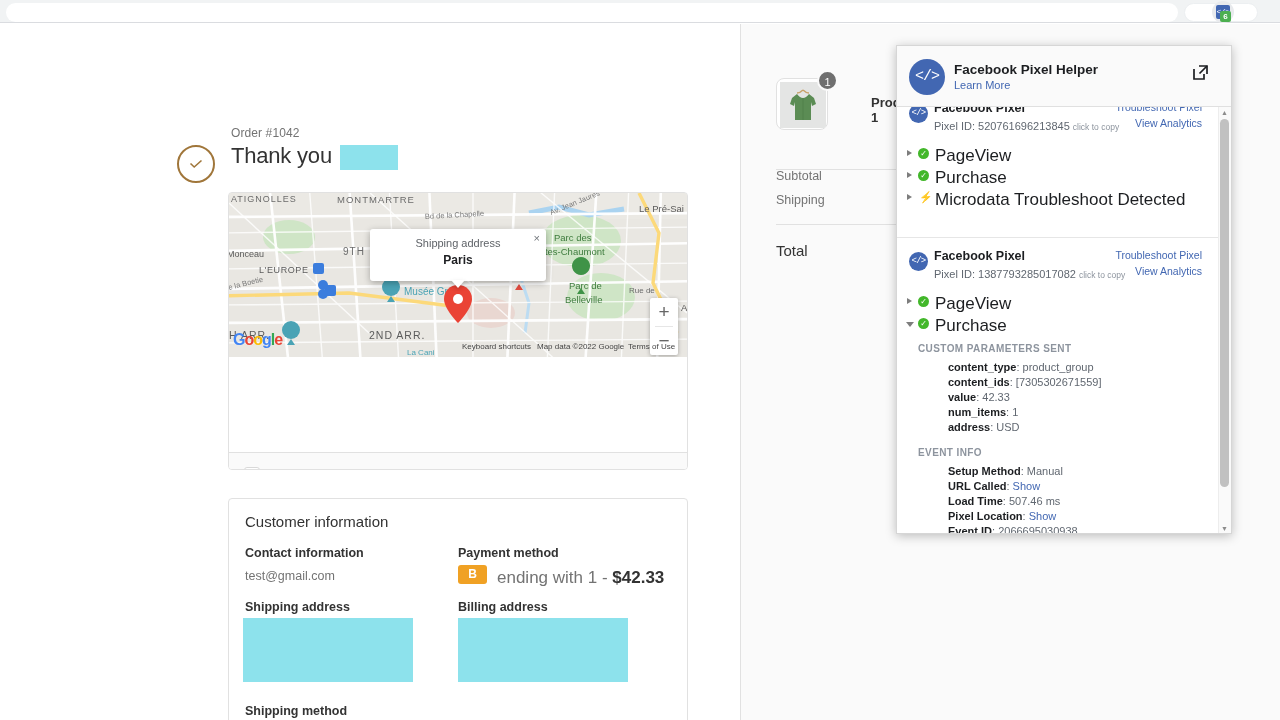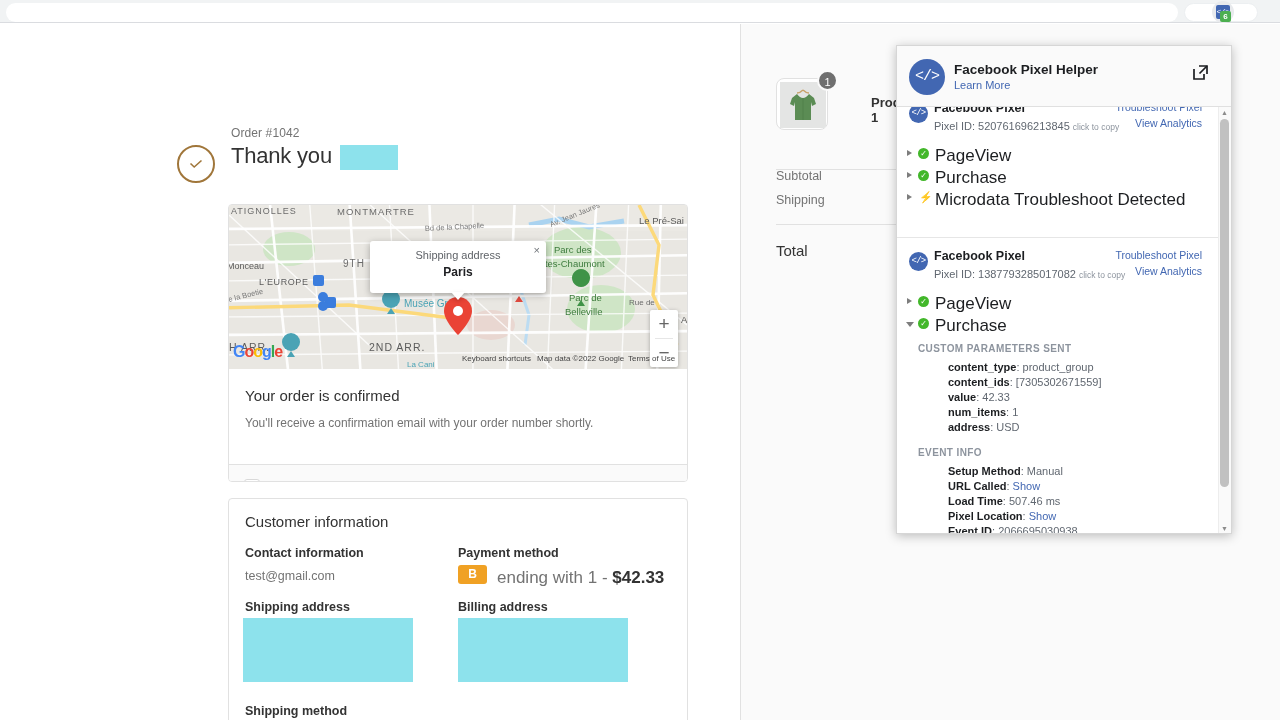--- a/index.html
+++ b/index.html
@@ -80,21 +80,21 @@
   .redact {
     background: #8de2ec; display: inline-block; vertical-align: middle;
   }
   .redact-name { width: 58px; height: 25px; margin-left: 8px; }
 
   
   .card {
     position: absolute; background: #ffffff;
     border: 1px solid #e1e1e1; border-radius: 4px;
   }
-  .card-map { left: 228px; top: 180px; width: 460px; height: 278px; overflow: hidden; }
+  .card-map { left: 228px; top: 168px; width: 460px; height: 278px; overflow: hidden; }
 
   .map {
     position: absolute; left: 0; top: 0; width: 458px; height: 164px;
     overflow: hidden; background: #eaeaea;
   }
   .map svg { position: absolute; left: 0; top: 0; }
 
   .map-bubble {
     position: absolute; left: 141px; top: 36px;
     width: 176px; height: 52px;
@@ -414,24 +414,20 @@
 
         <div class="g-logo">
           <span>G</span><span>o</span><span>o</span><span>g</span><span>l</span><span>e</span>
         </div>
       </div>
 
       <div class="map-attr attr-kb">Keyboard shortcuts</div>
       <div class="map-attr attr-data">Map data ©2022 Google</div>
       <div class="map-attr attr-terms">Terms of Use</div>
 
-      <div class="card-body">
-        <div class="card-h">Your order is confirmed</div>
-        <div class="card-p">You'll receive a confirmation email with your order number shortly.</div>
-      </div>
 
       <div class="card-footer">
         <div class="cb-box"></div>
         <div class="cb-label">Email me with news and offers</div>
       </div>
     </div>
 
     <div class="card card-cust">
       <div class="cust-title">Customer information</div>
 

